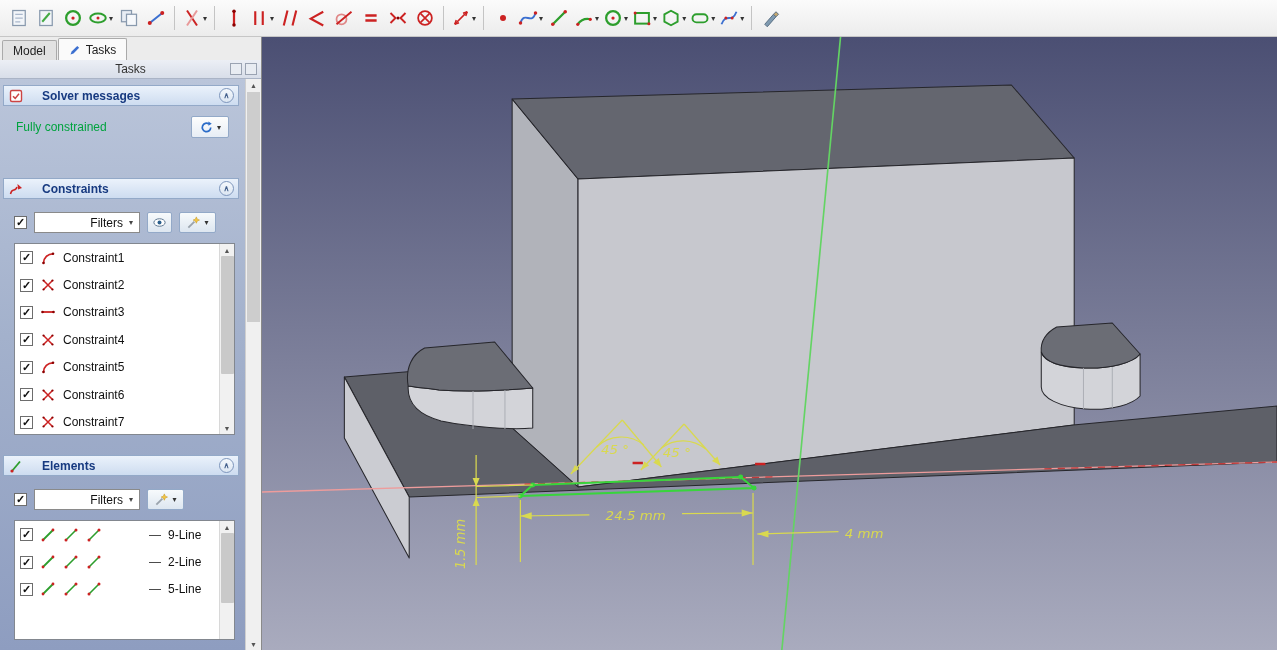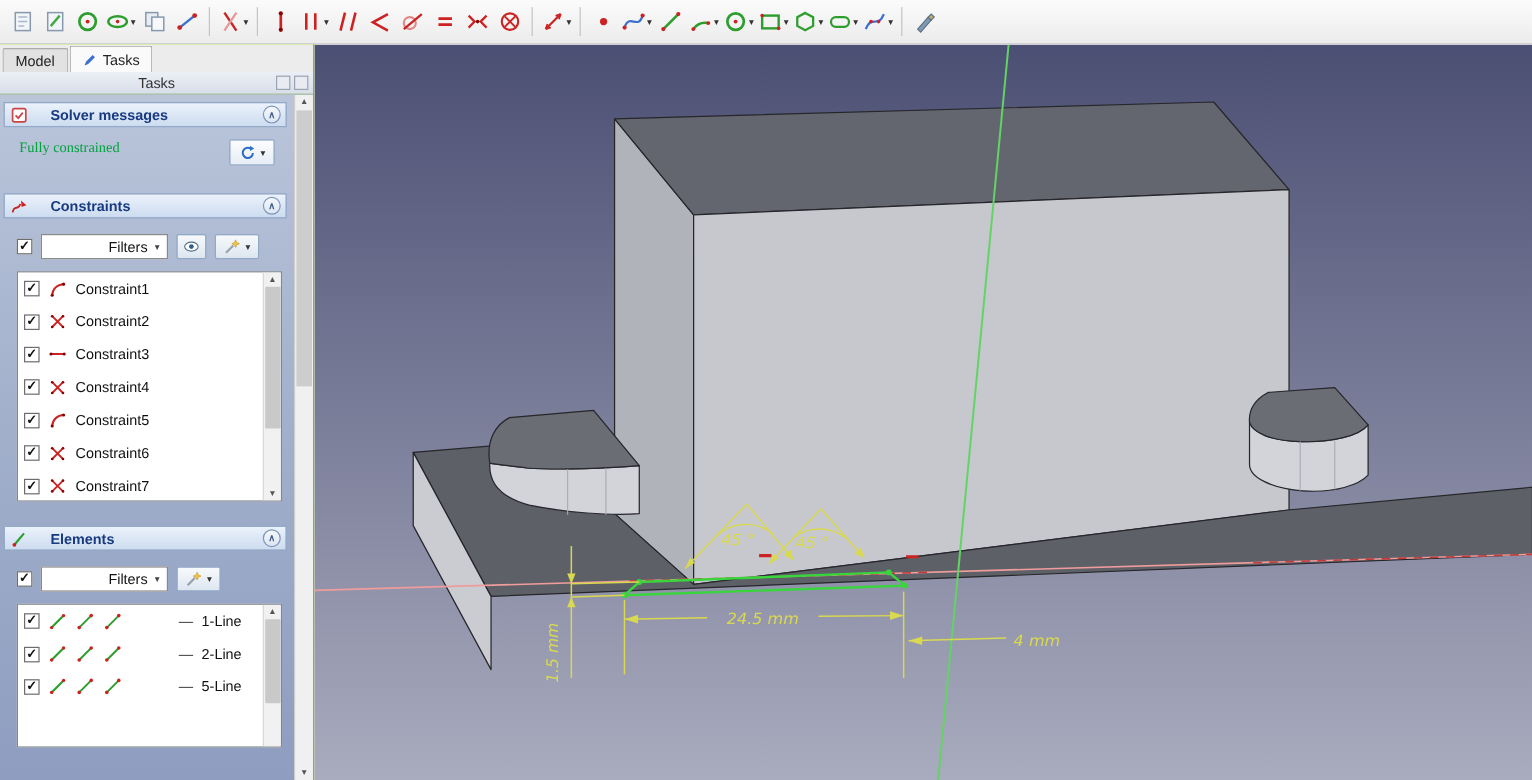--- a/index.html
+++ b/index.html
@@ -35,31 +35,31 @@
 
   .pbody { flex:1; display:flex; overflow:hidden; }
   .pcontent { flex:1; overflow:hidden; background:linear-gradient(180deg,#bac5da 0%,#a3b1cc 45%,#8e9dc0 100%); }
 
   .closerow { padding:17px 0 13px; text-align:center; }
   .btn { width:76px; height:20px; background:#e4e4e4; border:1px solid #999; font-size:12px;
          font-family:"Liberation Sans",sans-serif; border-radius:1px; }
 
   .section { margin:0 6px 0 3px; }
   .sec-solver { margin-top:6px; }
-  .sec-constraints { margin-top:9px; }
+  .sec-constraints { margin-top:26px; }
   .sec-elements { margin-top:20px; }
   .shead { height:21px; border:1px solid #93a9c8; background:linear-gradient(#ebf2fb,#cddcf0);
            display:flex; align-items:center; gap:18px; padding:0 4px; }
   .stitle { color:#173a80; font-weight:bold; font-size:12px; flex:1; }
   .chev { width:15px; height:15px; flex:none; border:1px solid #7e96bc; border-radius:50%;
           background:linear-gradient(#f4f8fc,#dce6f2); color:#44608c; font-size:8px; line-height:13px;
           text-align:center; font-weight:bold; }
   .ic16 { width:16px; height:16px; flex:none; }
 
-  .solverbody { padding:10px 10px 14px 13px; display:flex; align-items:flex-start;font-family:Liberation Serif, serif; }
+  .solverbody { padding:10px 10px 14px 13px; display:flex; align-items:center; }
   .status { flex:1; color:#00a33e; font-size:12px; }
   .refresh { width:38px; height:22px; background:linear-gradient(#fdfdfd,#e7edf5); border:1px solid #93a9c8;
              border-radius:2px; display:flex; align-items:center; justify-content:center; gap:2px; }
   .refresh svg { width:15px; height:15px; }
 
   .filterrow { display:flex; align-items:center; gap:7px; padding:13px 4px 6px 11px; }
   .cb { width:13px; height:13px; flex:none; background:#fff; border:1px solid #6d6d6d; font-size:11px;
         line-height:11px; text-align:center; color:#111; font-weight:bold; display:inline-block; }
   .combo { width:106px; height:21px; flex:none; border:1px solid #8a8a8a; background:#fff; display:flex;
            align-items:center; font-size:12px; }
@@ -463,21 +463,21 @@
                       <path d="M3 13 L13 3" stroke="#2d9e2d" stroke-width="1.6"></path>
                       <circle cx="3" cy="13" r="1.5" fill="#cc2222"></circle>
                       <circle cx="13" cy="3" r="1.5" fill="#cc2222"></circle>
                     </svg>
                     <svg class="ic16" viewBox="0 0 16 16">
                       <path d="M3 13 L13 3" stroke="#2d9e2d" stroke-width="1.6"></path>
                       <circle cx="3" cy="13" r="1.5" fill="#cc2222"></circle>
                       <circle cx="13" cy="3" r="1.5" fill="#cc2222"></circle>
                     </svg>
                     <span class="edash">—</span>
-                    <span class="rlbl">1-Line</span>
+                    <span class="rlbl">9-Line</span>
                   </div>
                   <div class="lrow">
                     <span class="cb">✓</span>
                     <svg class="ic16" viewBox="0 0 16 16">
                       <path d="M3 13 L13 3" stroke="#2d9e2d" stroke-width="1.8"></path>
                       <circle cx="3" cy="13" r="1.4" fill="#cc2222"></circle>
                       <circle cx="13" cy="3" r="1.4" fill="#cc2222"></circle>
                     </svg>
                     <svg class="ic16" viewBox="0 0 16 16">
                       <path d="M3 13 L13 3" stroke="#2d9e2d" stroke-width="1.6"></path>

